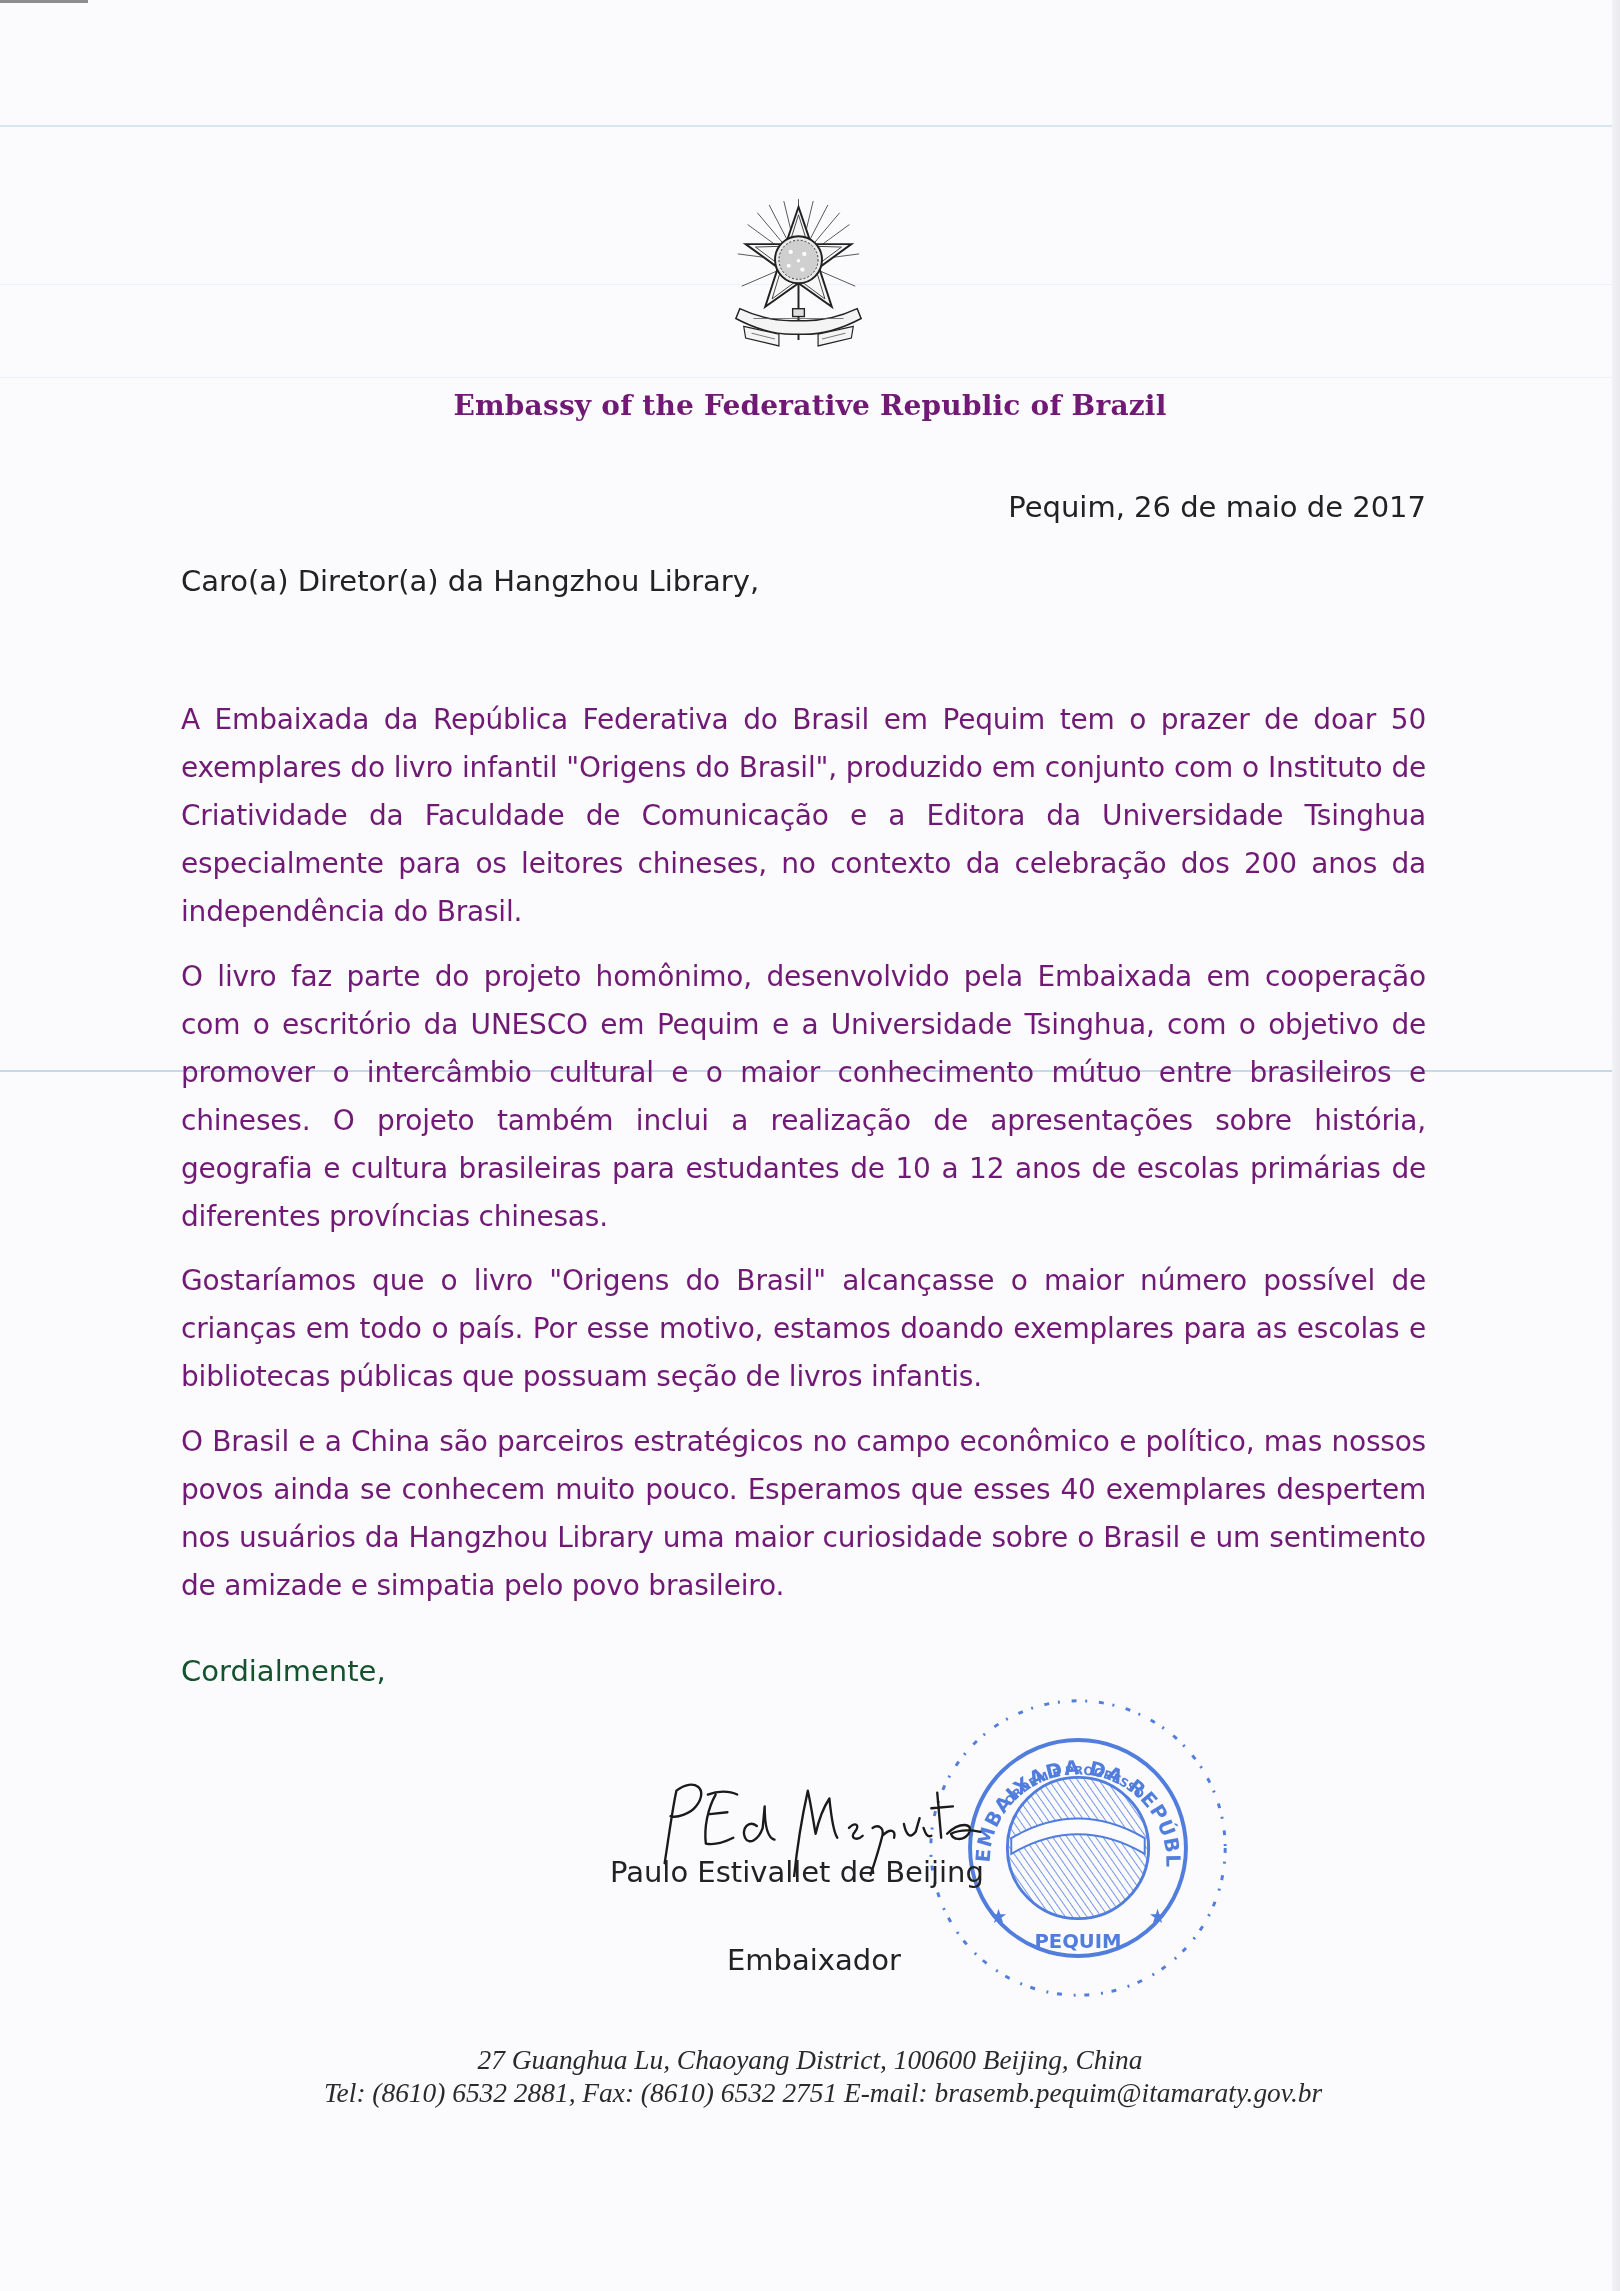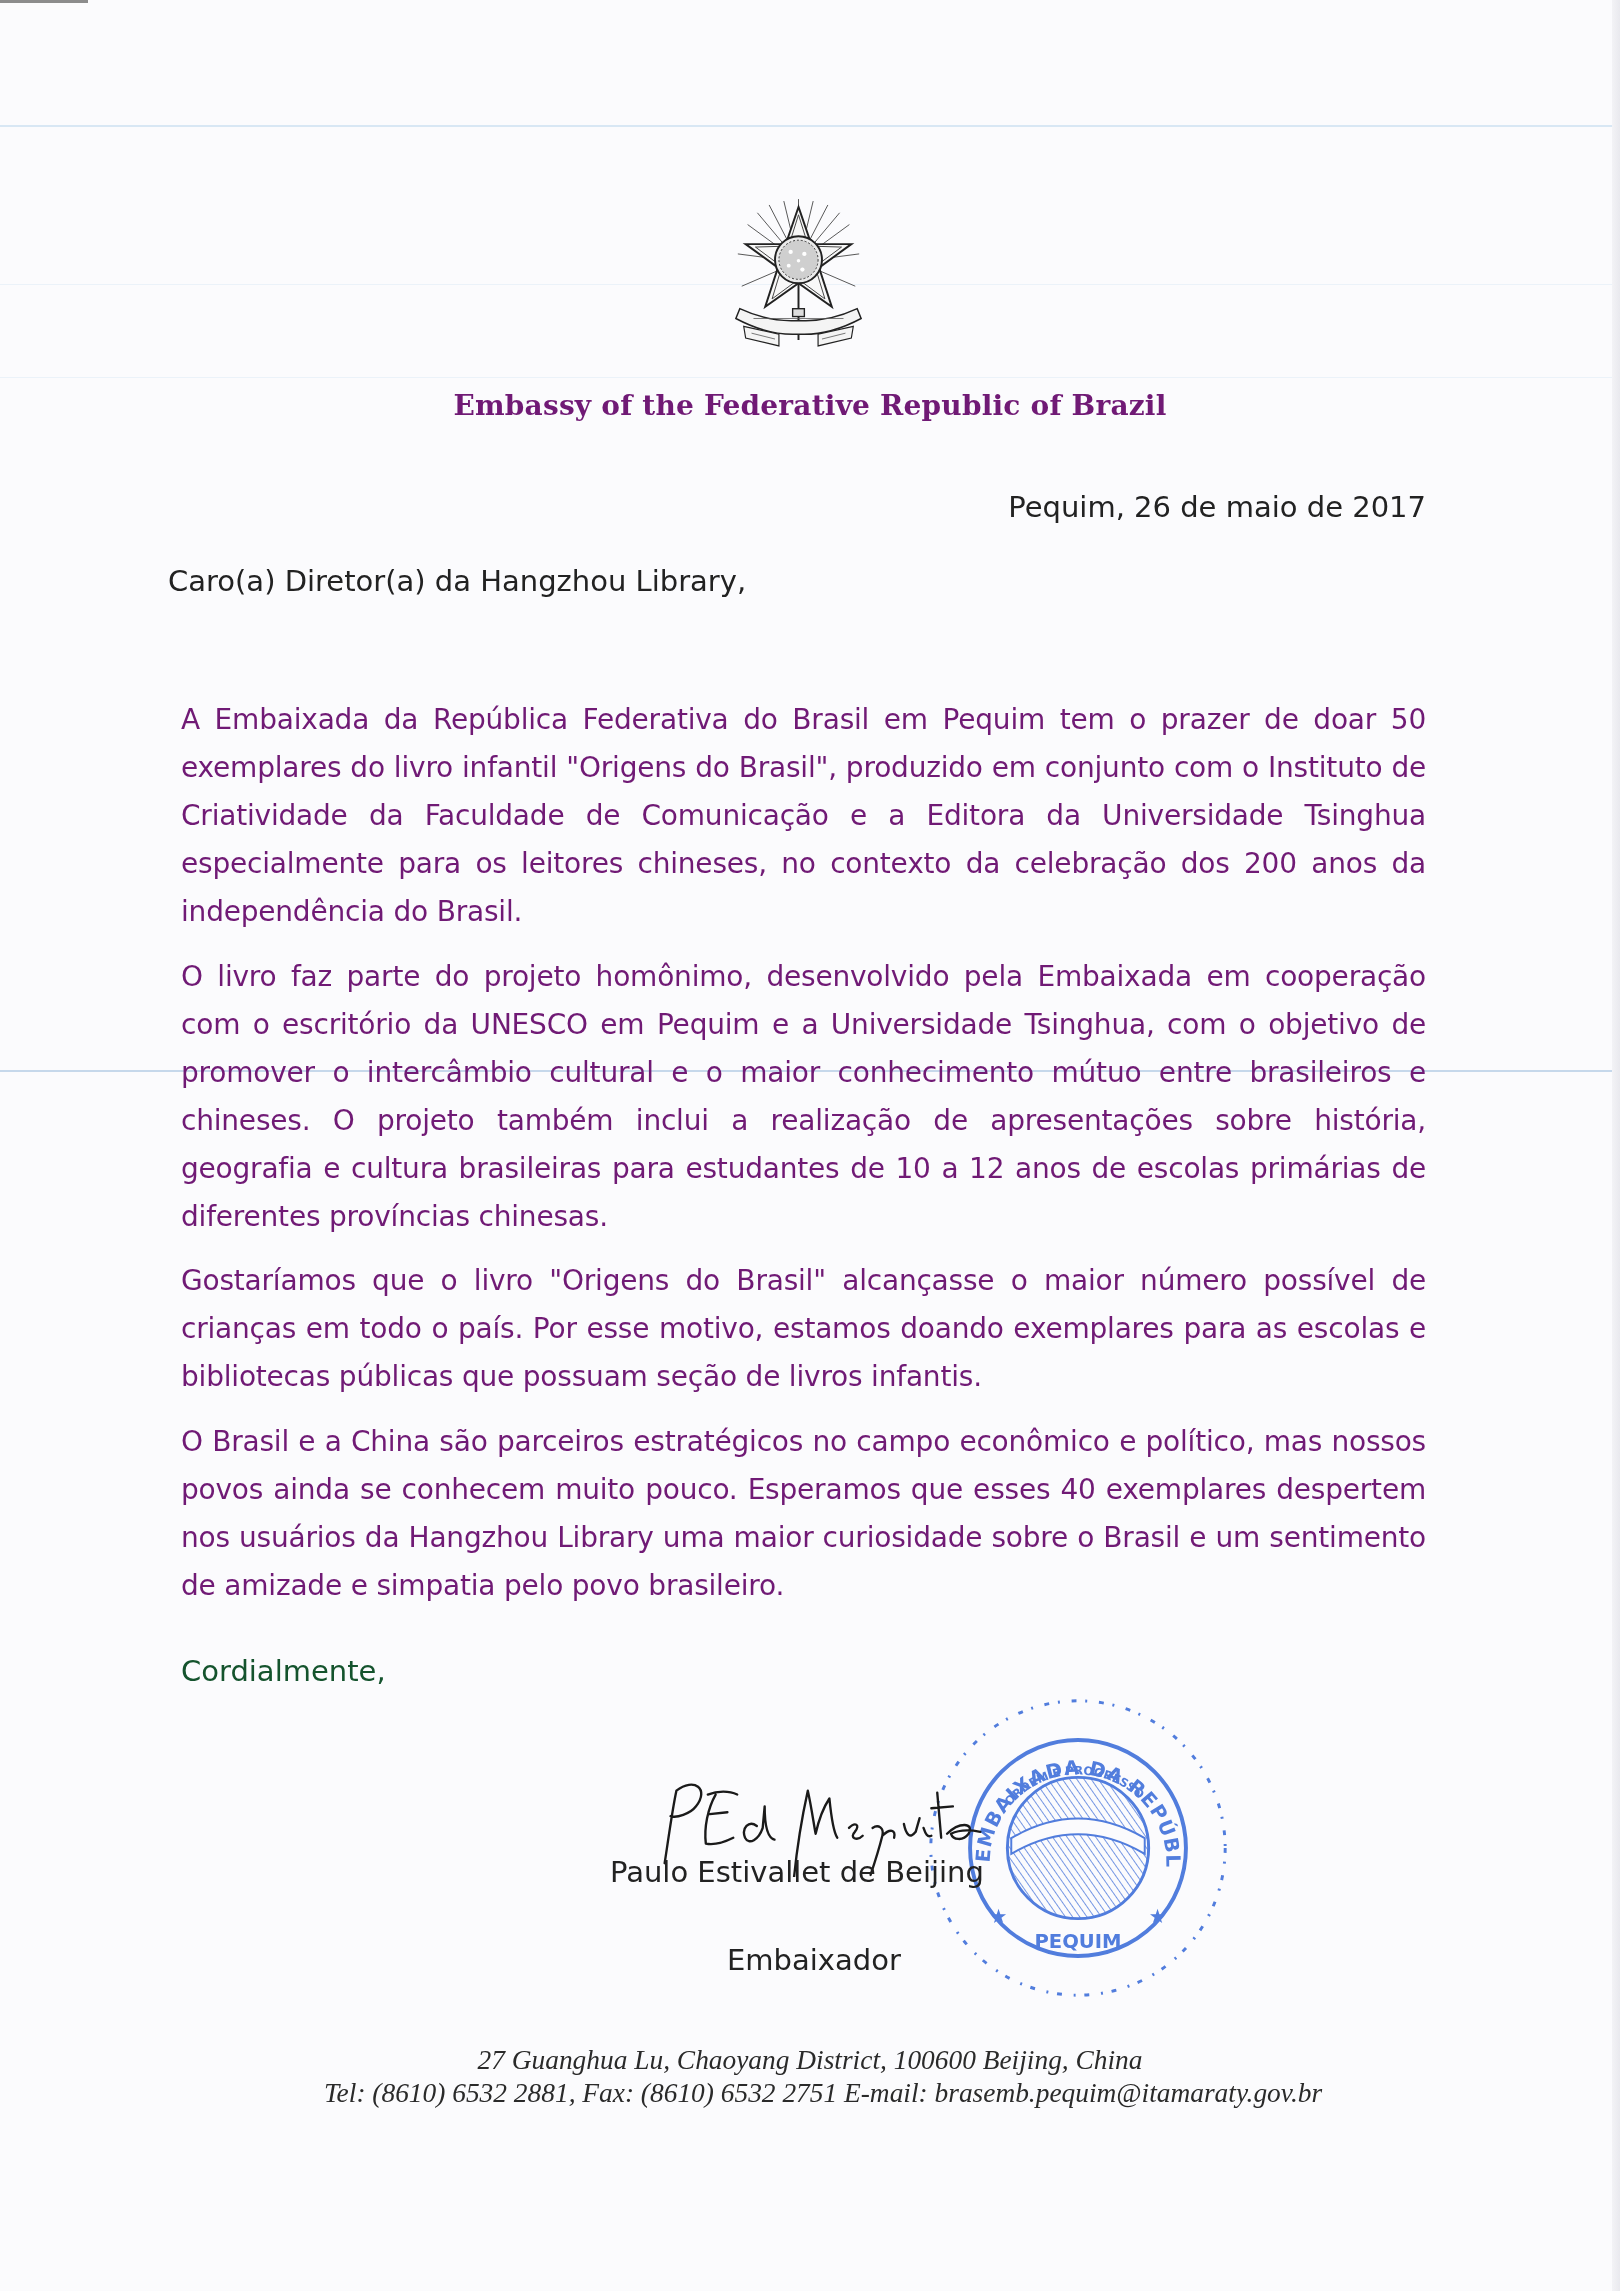--- a/index.html
+++ b/index.html
@@ -62,21 +62,21 @@
     .date {
       position: absolute;
       top: 490px;
       right: 194px;
       font-size: 29px;
       color: #222;
     }
     .salutation {
       position: absolute;
       top: 564px;
-      left: 168px;
+      left: 181px;
       font-size: 29px;
       color: #222;
     }
     .body-text {
       position: absolute;
       left: 181px;
       width: 1245px;
       top: 696px;
     }
     .body-text p {

